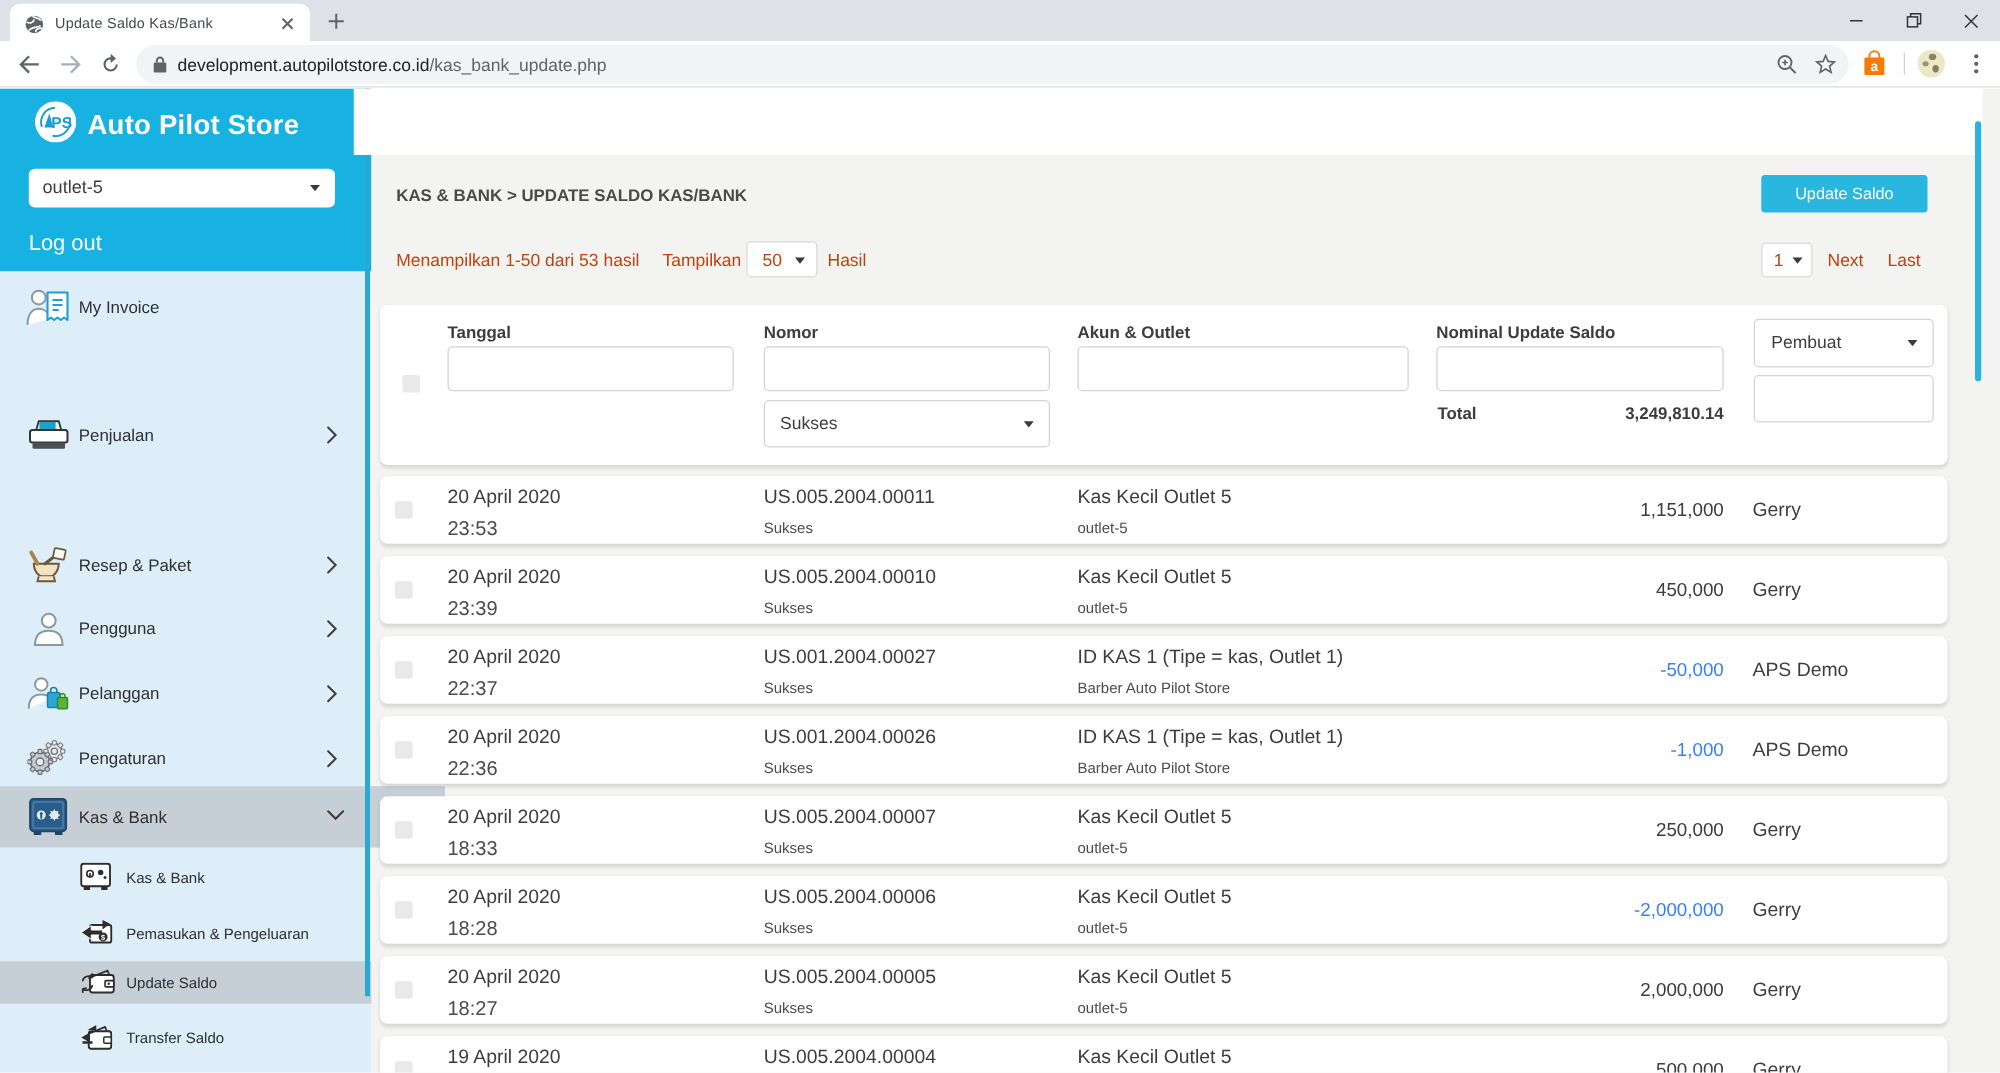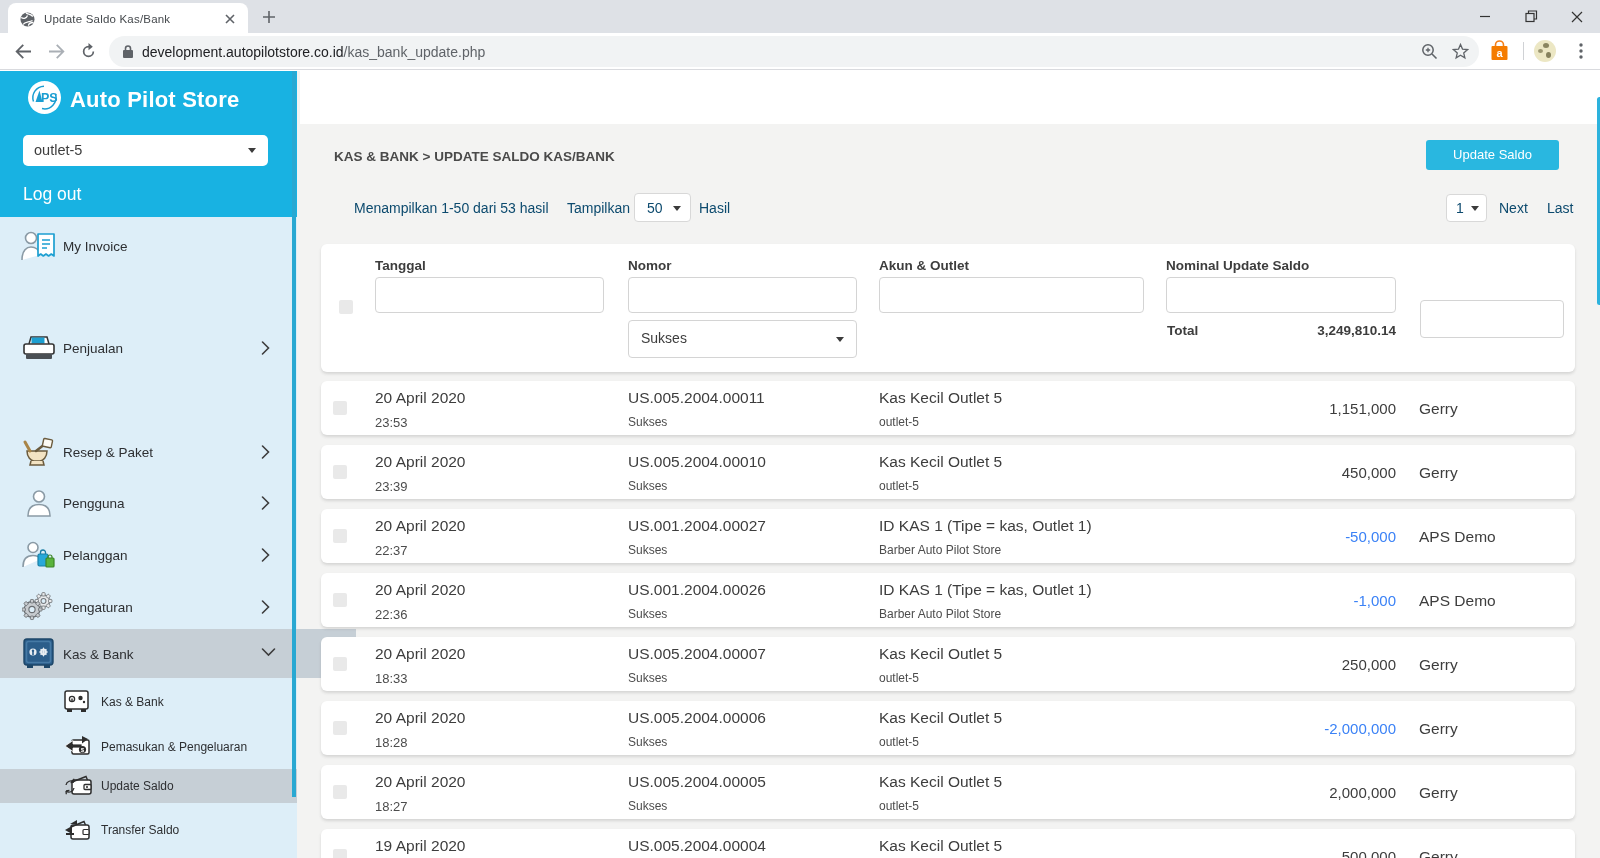--- a/index.html
+++ b/index.html
@@ -39,38 +39,38 @@
 .mi .ch { position:absolute; left:261px; top:50%; transform:translateY(-50%); line-height:0; }
 .mi.active { background:#c6cfd6; }
 .smi { position:absolute; left:0; width:297px; height:43px; }
 .smi .ic { position:absolute; left:64px; top:50%; transform:translateY(-50%); width:25px; height:24px; }
 .smi .lb { position:absolute; left:101px; top:50%; transform:translateY(-50%); font-size:12px; color:#2d2f32; }
 .smi.active { background:#c6cfd6; }
 
 #sbscroll { position:absolute; left:292px; top:0; width:4px; height:726px; background:#29a8d2; }
 
 
-#main { position:absolute; left:300px; top:0; width:1194px; height:787px; }
+#main { position:absolute; left:283px; top:0; width:1194px; height:787px; }
 #whitetop { position:absolute; left:0; top:0; width:1303px; height:53px; background:#fff; }
 #crumb { position:absolute; left:34px; top:78px; font-size:13.5px; font-weight:bold; color:#4a4a4a; letter-spacing:0; }
 #btnupd { position:absolute; left:1126px; top:69px; width:133px; height:30px; background:#29b7e0; color:#fff; border-radius:3px; font-size:13px; text-align:center; line-height:30px; }
-#pgrow { position:absolute; left:34px; top:122px; width:1260px; height:30px; font-size:14px; color:#0c4a6e;margin-left:20px; }
+#pgrow { position:absolute; left:34px; top:122px; width:1260px; height:30px; font-size:14px; color:#c2410c; }
 .selbox { background:#fff; border:1px solid #d8d8d8; border-radius:4px; position:absolute; }
 .car2 { position:absolute; width:0; height:0; border-left:4px solid transparent; border-right:4px solid transparent; border-top:5px solid #3b3b3b; }
 
 .card { position:absolute; left:21px; width:1254px; background:#fff; border-radius:6px; box-shadow:0 2px 3px rgba(60,60,60,.16); }
 #filter { top:173px; height:128px; }
 .cb { position:absolute; width:14px; height:14px; background:#e9e9e9; border-radius:2px; }
 .flabel { position:absolute; font-size:13.5px; font-weight:bold; color:#3d3d3d; }
 .finput { position:absolute; height:36px; background:#fff; border:1px solid #d4d4d4; border-radius:4px; }
 .fsel { position:absolute; background:#fff; border:1px solid #d4d4d4; border-radius:4px; font-size:14px; color:#3d3d3d; }
 
 .row { height:54px; }
 .row .c1 { position:absolute; left:54px; top:8px; font-size:15.5px; color:#3d3d3d; }
-.row .c1s { position:absolute; left:54px; top:34px; font-size:13px; color:#4c4c4c; }
+.row .c1s { position:absolute; left:54px; top:34px; font-size:16px; color:#4c4c4c; }
 .row .c2 { position:absolute; left:307px; top:8px; font-size:15.5px; color:#3d3d3d; }
 .row .c2s { position:absolute; left:307px; top:34px; font-size:12px; color:#4c4c4c; }
 .row .c3 { position:absolute; left:558px; top:8px; font-size:15.5px; color:#3d3d3d; }
 .row .c3s { position:absolute; left:558px; top:34px; font-size:12px; color:#4c4c4c; }
 .row .amt { position:absolute; right:179px; top:19px; font-size:15px; color:#3d3d3d; }
 .row .amt.neg { color:#3b82f6; }
 .row .who { position:absolute; left:1098px; top:19px; font-size:15.5px; color:#3d3d3d; }
 .row .cb { left:12px; top:20px; }
 
 #mainscroll { position:absolute; left:1297px; top:26px; width:5px; height:208px; background:#2cb2dd; border-radius:3px; }
@@ -360,20 +360,24 @@
       <div class="fsel" style="left:307px;top:76px;width:229px;height:38px">
           <span style="position:absolute;left:12px;top:9px">Sukses</span>
           <div class="car2" style="right:12px;top:16px"></div>
         </div>
       <div class="flabel" style="left:558px;top:14px">Akun &amp; Outlet</div>
       <div class="finput" style="left:558px;top:33px;width:265px"></div>
       <div class="flabel" style="left:845px;top:14px">Nominal Update Saldo</div>
       <div class="finput" style="left:845px;top:33px;width:230px"></div>
       <div class="flabel" style="left:846px;top:79px">Total</div>
       <div class="flabel" style="right:179px;top:79px">3,249,810.14</div>
+      <div class="fsel" style="left:1099px;top:11px;width:144px;height:39px">
+          <span style="position:absolute;left:13px;top:9px">Pembuat</span>
+          <div class="car2" style="right:12px;top:16px"></div>
+        </div>
       <div class="finput" style="left:1099px;top:56px;width:144px;height:38px"></div>
     </div>
 
     <div class="card row" style="top:310px">
 <div class="cb"></div>
 <div class="c1">20 April 2020</div>
         <div class="c1s">23:53</div>
 <div class="c2">US.005.2004.00011</div>
         <div class="c2s">Sukses</div>
 <div class="c3">Kas Kecil Outlet 5</div>

